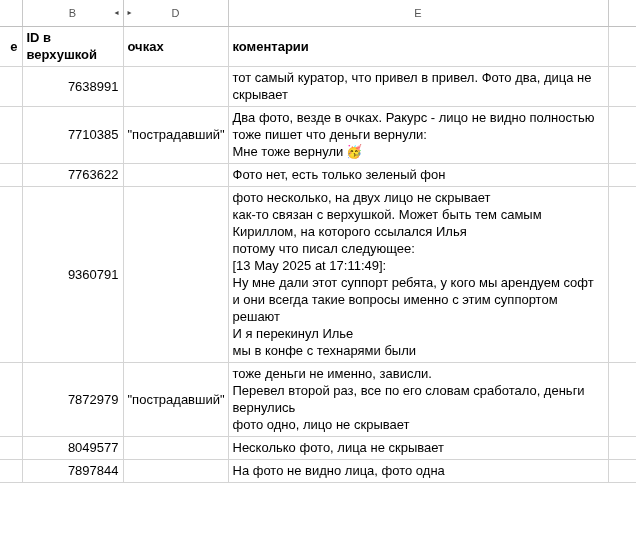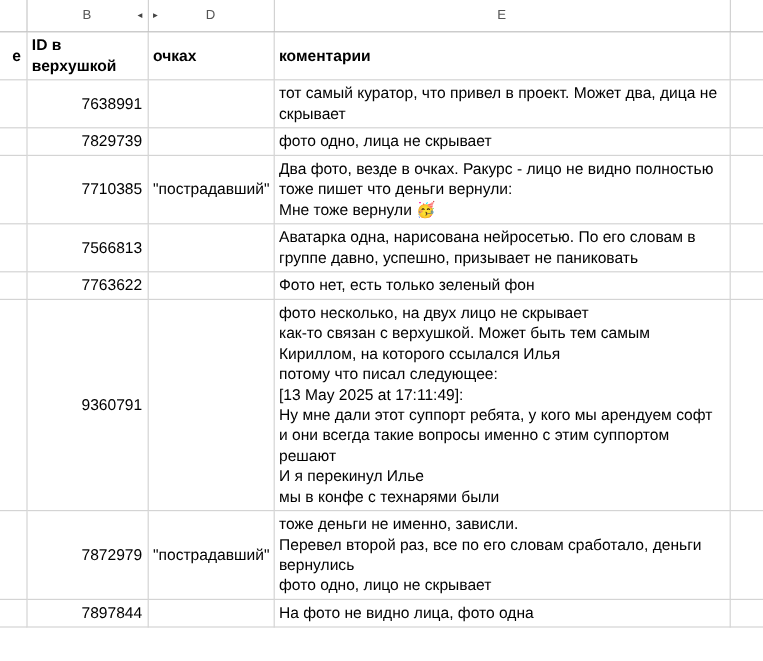--- a/index.html
+++ b/index.html
@@ -146,49 +146,35 @@
         <td class="cell txt hdrtext">очках</td>
         <td class="cell txt hdrtext">коментарии</td>
         <td class="cell txt"></td>
       </tr>
 
 
       <tr>
         <td class="cell clip-a plain"></td>
         <td class="cell num">7638991</td>
         <td class="cell txt"></td>
-        <td class="cell txt">тот самый куратор, что привел в проект. Может два, дица не скрывает</td>
-        <td class="cell txt"></td>
-      </tr>
-
-      <tr>
-        <td class="cell clip-a plain"></td>
-        <td class="cell num">7829739</td>
-        <td class="cell txt"></td>
-        <td class="cell txt">фото одно, лица не скрывает</td>
-        <td class="cell txt"></td>
-      </tr>
+        <td class="cell txt">тот самый куратор, что привел в привел. Фото два, дица не скрывает</td>
+        <td class="cell txt"></td>
+      </tr>
+
 
       <tr>
         <td class="cell clip-a plain"></td>
         <td class="cell num">7710385</td>
         <td class="cell txt">"пострадавший"</td>
         <td class="cell txt">Два фото, везде в очках. Ракурс - лицо не видно полностью
 тоже пишет что деньги вернули:
 Мне тоже вернули 🥳</td>
         <td class="cell txt"></td>
       </tr>
 
-      <tr>
-        <td class="cell clip-a plain"></td>
-        <td class="cell num">7566813</td>
-        <td class="cell txt"></td>
-        <td class="cell txt">Аватарка одна, нарисована нейросетью. По его словам в группе давно, успешно, призывает не паниковать</td>
-        <td class="cell txt"></td>
-      </tr>
 
       <tr>
         <td class="cell clip-a plain"></td>
         <td class="cell num">7763622</td>
         <td class="cell txt"></td>
         <td class="cell txt">Фото нет, есть только зеленый фон</td>
         <td class="cell txt"></td>
       </tr>
 
       <tr>
@@ -208,20 +194,27 @@
       <tr>
         <td class="cell clip-a plain"></td>
         <td class="cell num">7872979</td>
         <td class="cell txt">"пострадавший"</td>
         <td class="cell txt">тоже деньги не именно, зависли.
 Перевел второй раз, все по его словам сработало, деньги вернулись
 фото одно, лицо не скрывает</td>
         <td class="cell txt"></td>
       </tr>
 
+      <tr>
+        <td class="cell clip-a plain"></td>
+        <td class="cell num">8049577</td>
+        <td class="cell txt"></td>
+        <td class="cell txt">Несколько фото, лица не скрывает</td>
+        <td class="cell txt"></td>
+      </tr>
 
       <tr>
         <td class="cell clip-a plain"></td>
         <td class="cell num">7897844</td>
         <td class="cell txt"></td>
         <td class="cell txt">На фото не видно лица, фото одна</td>
         <td class="cell txt"></td>
       </tr>
 
     </tbody>

